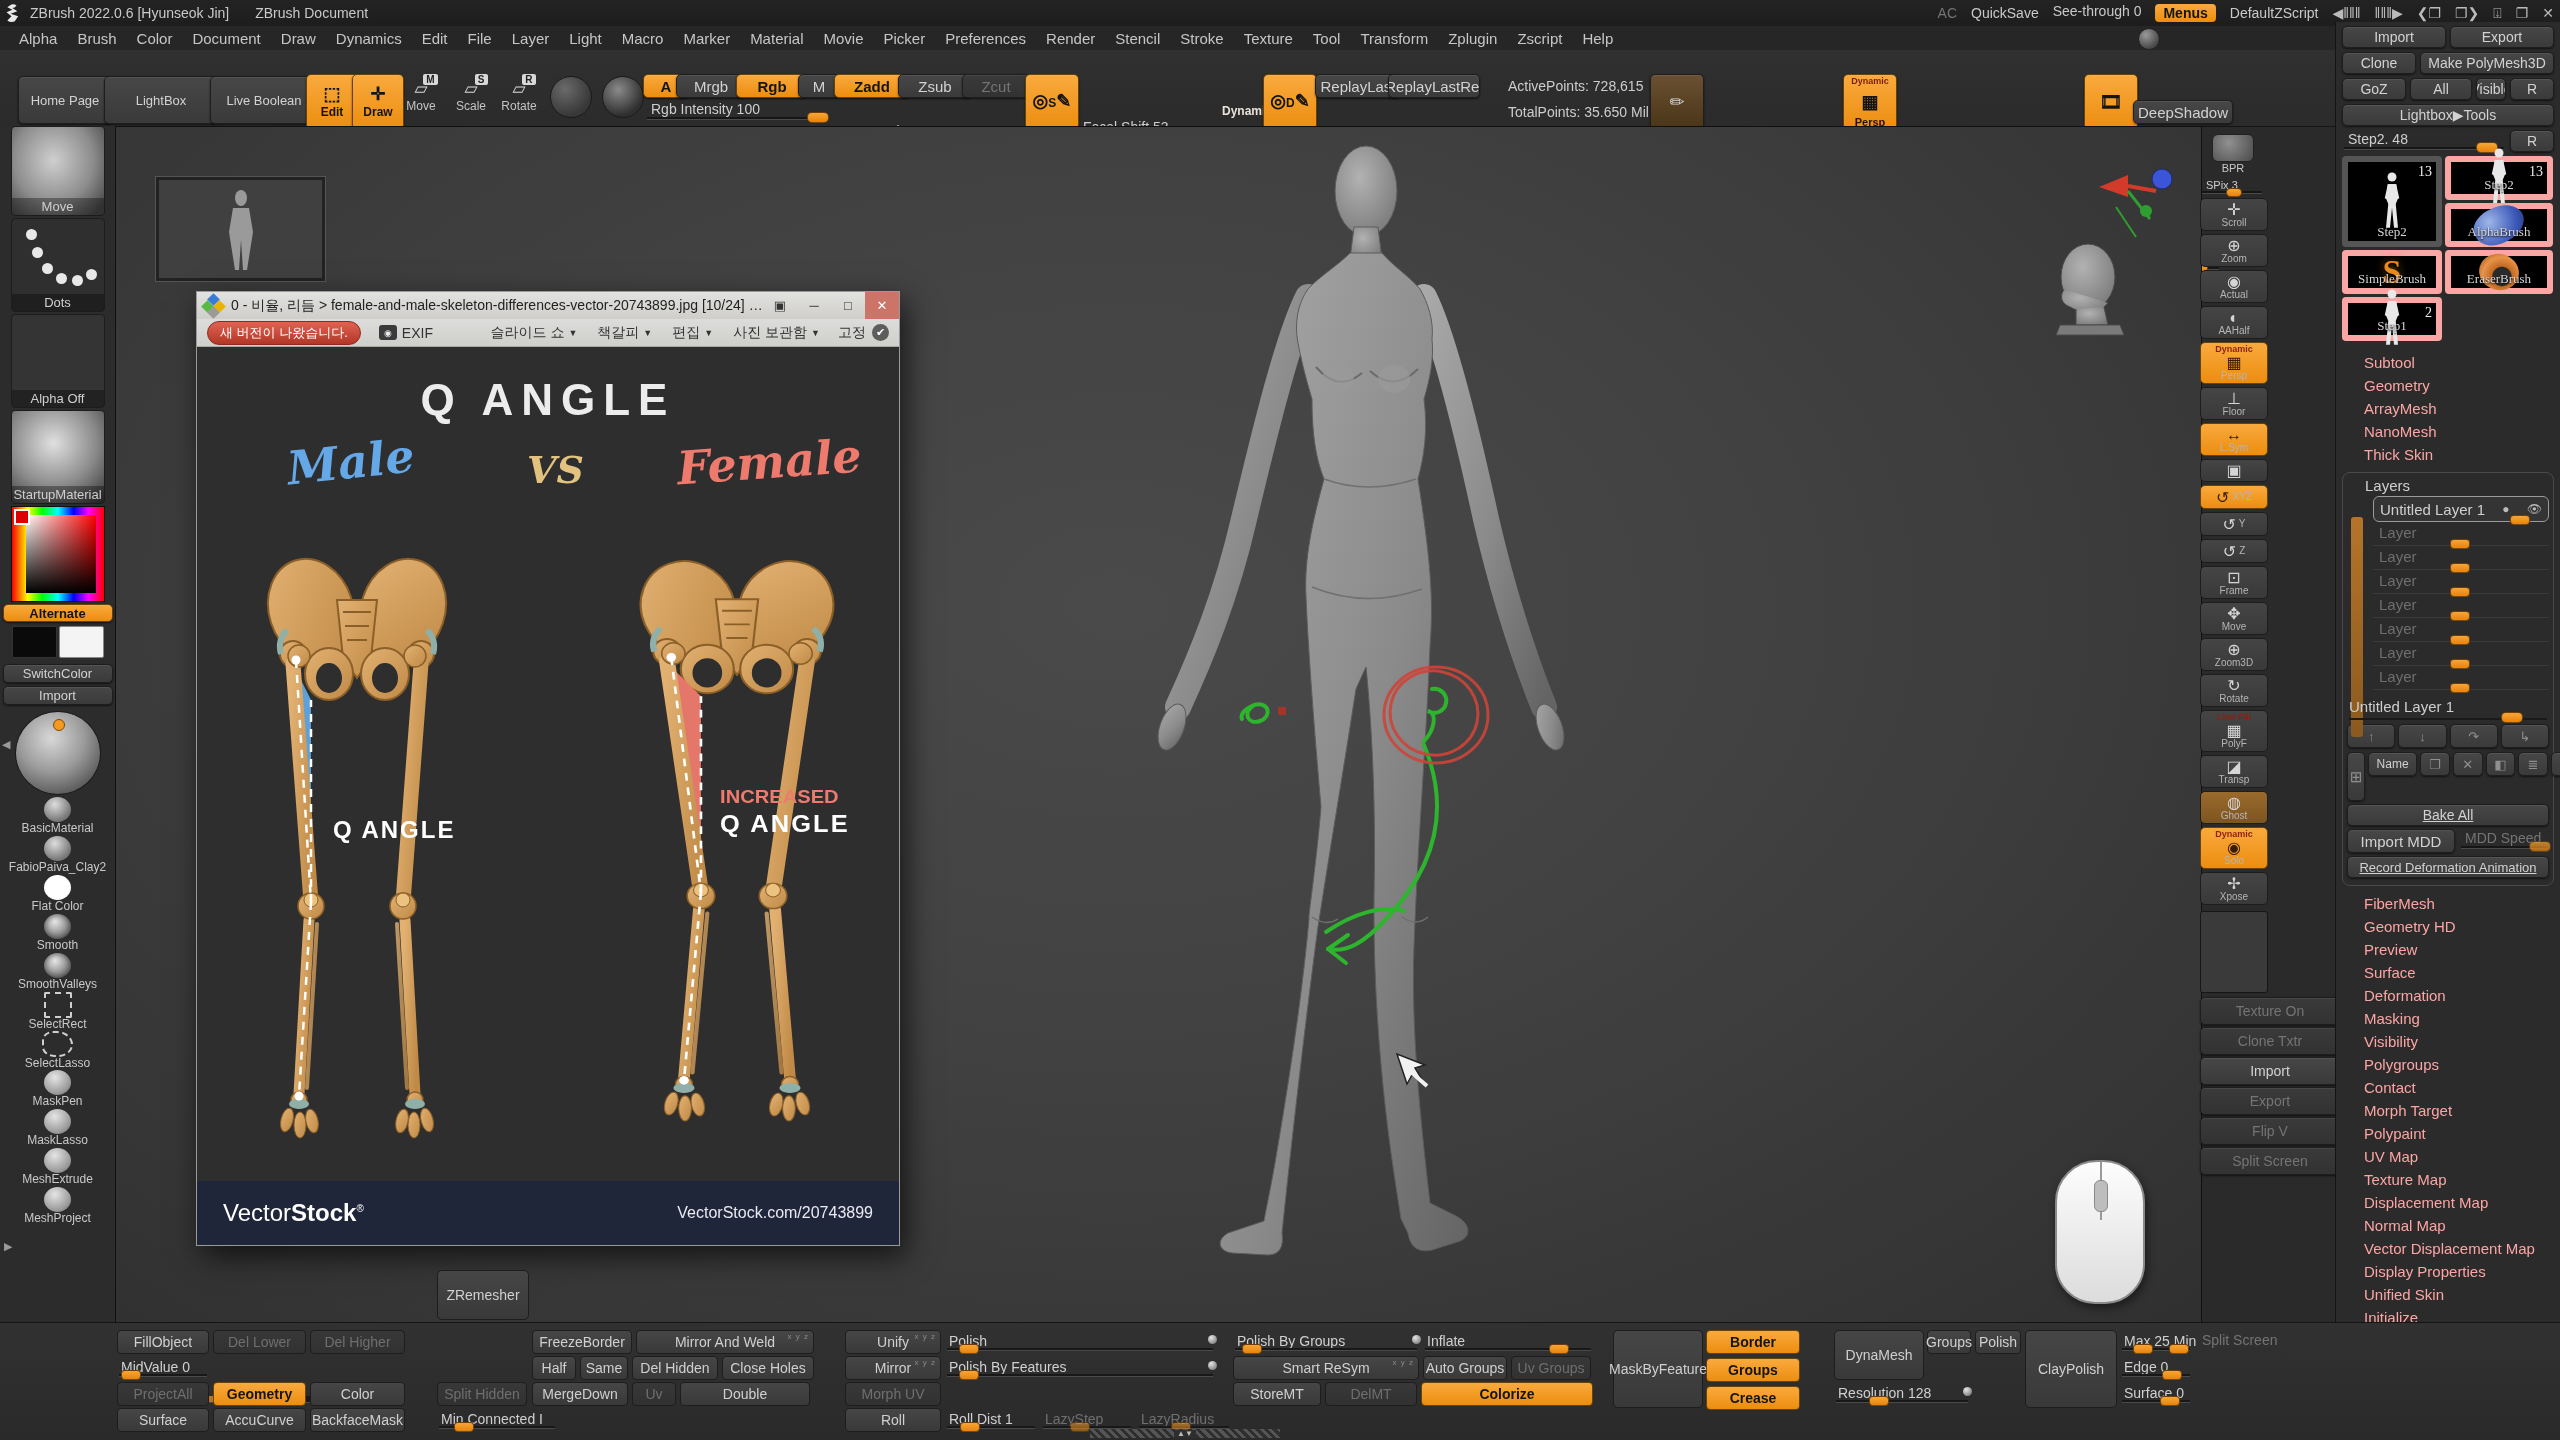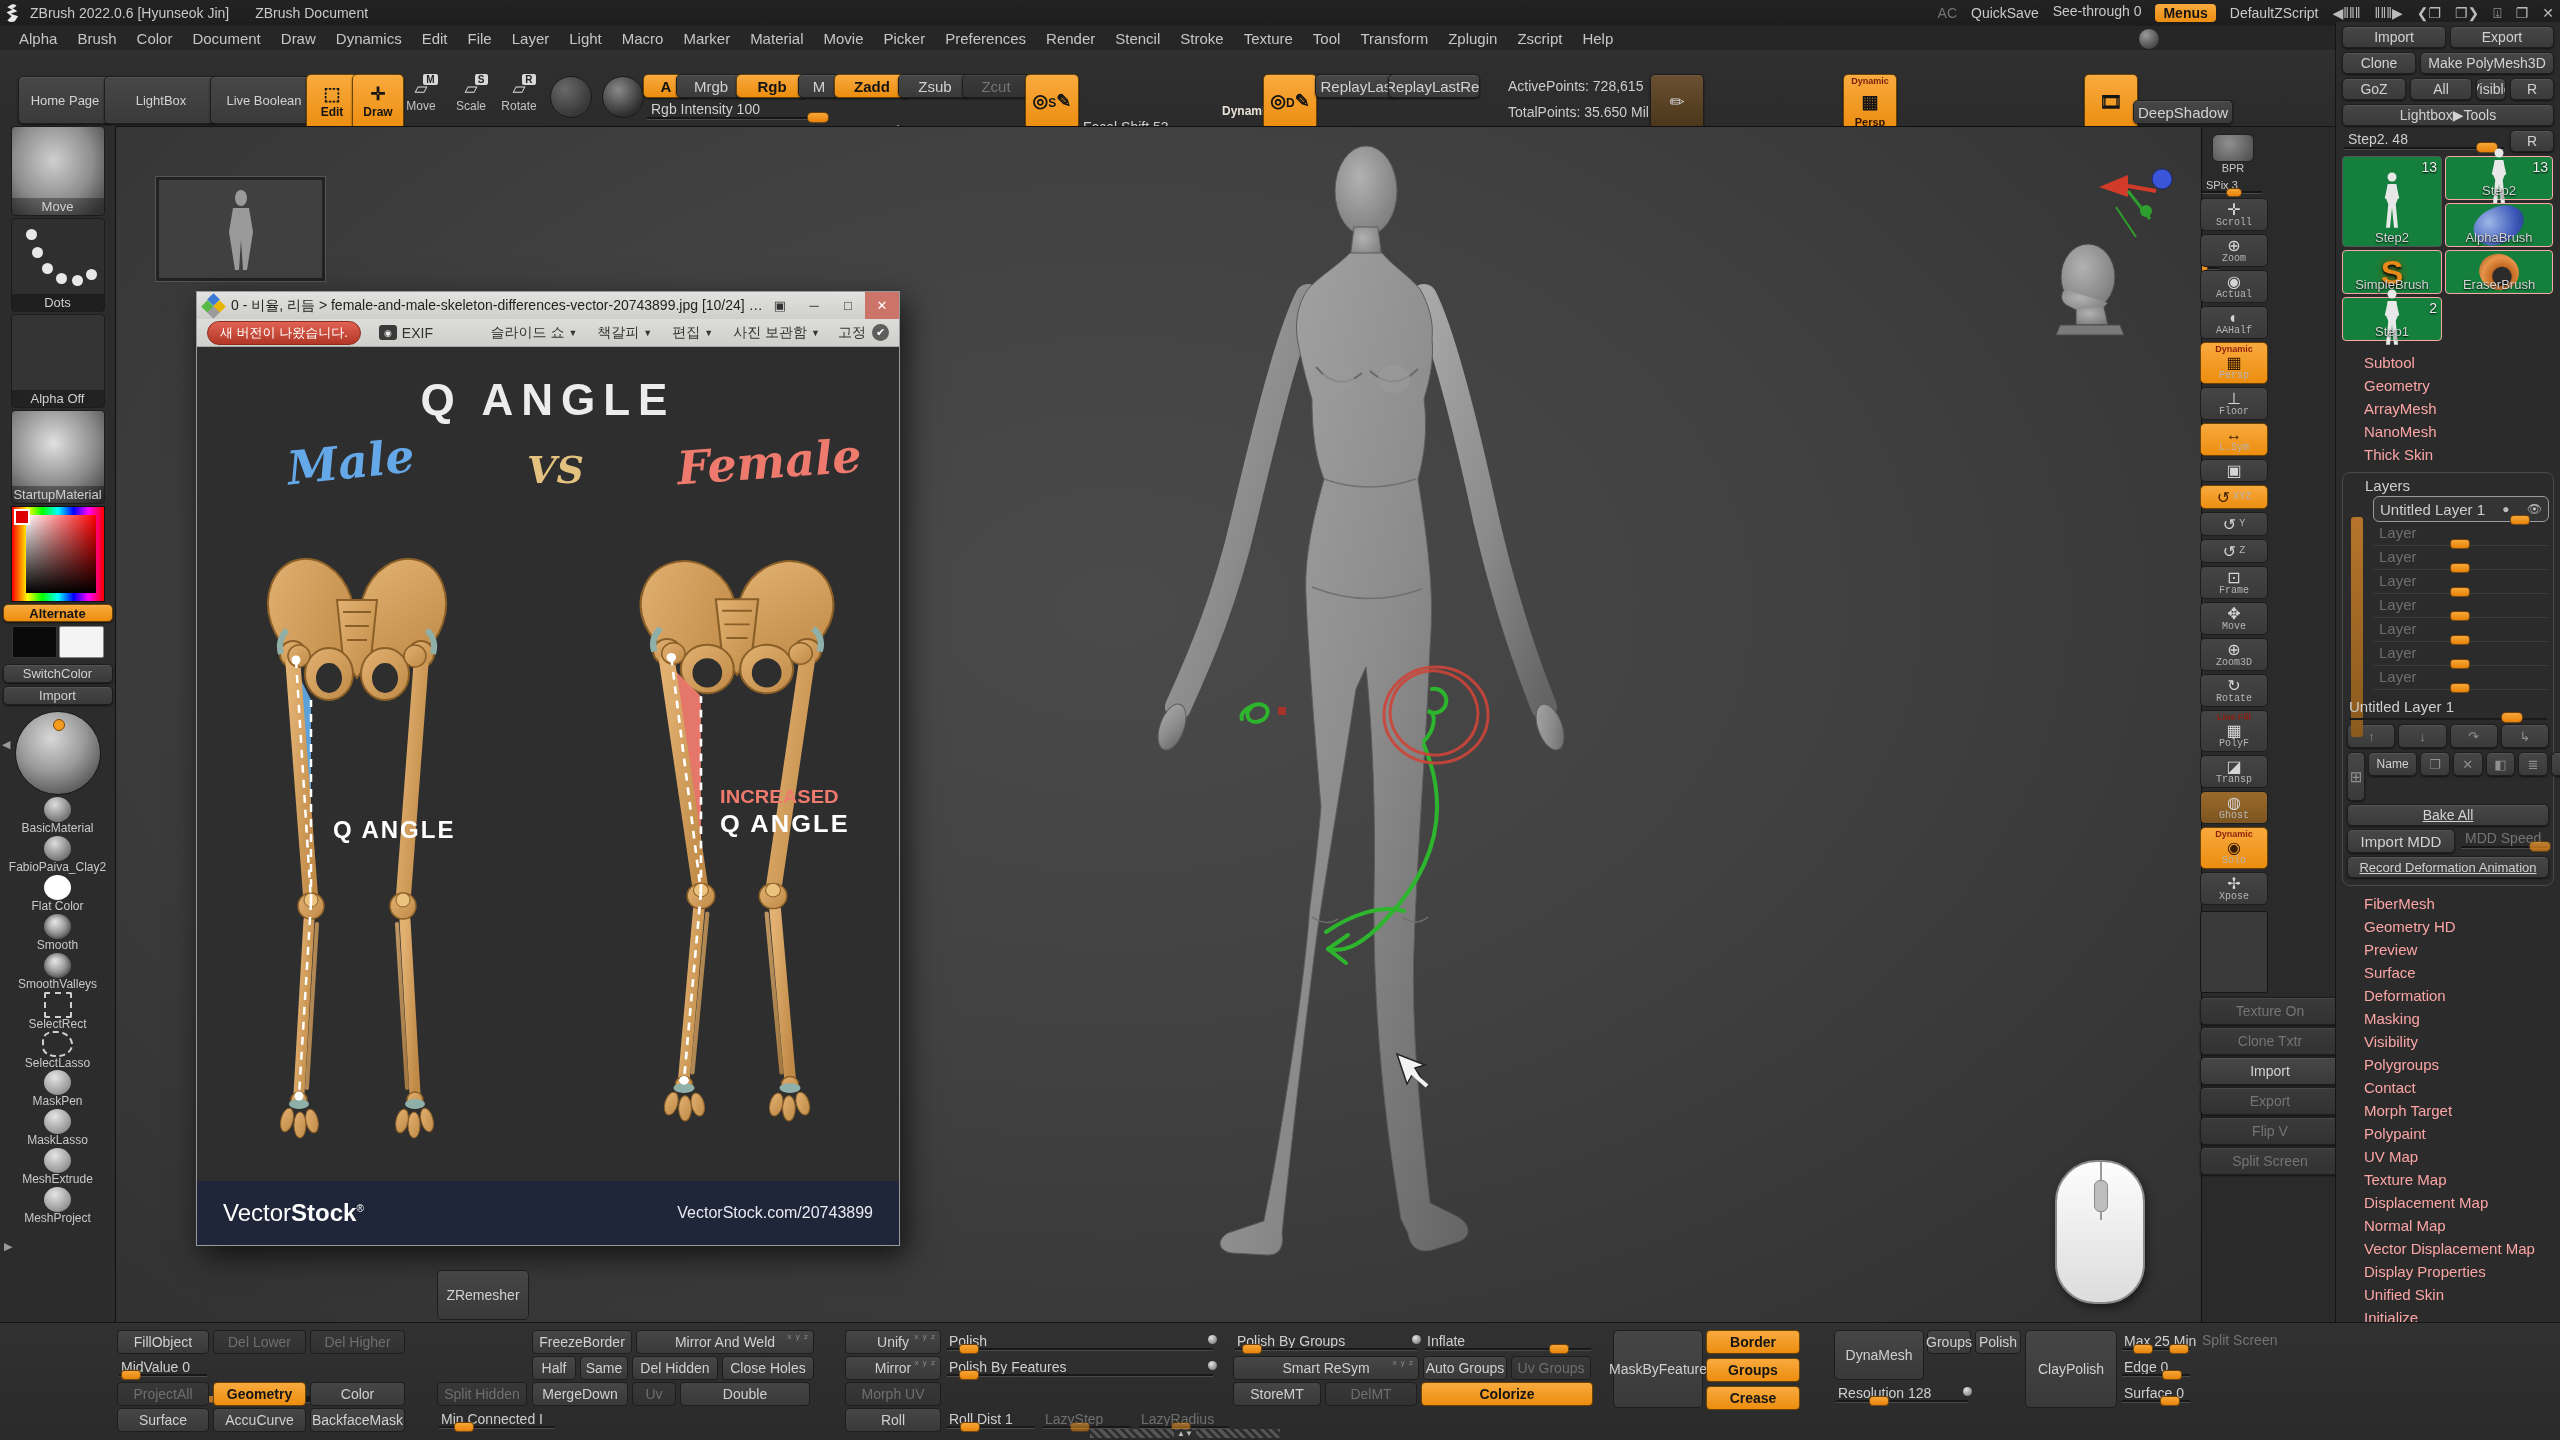--- a/index.html
+++ b/index.html
@@ -129,33 +129,33 @@
   .rightstrip{left:2200px;top:126px;width:135px;height:1196px;display:flex;flex-direction:column;align-items:flex-start;gap:2px;padding-top:6px;}
   .rsitem{width:66px;display:flex;flex-direction:column;align-items:center;justify-content:center;
           background:linear-gradient(180deg,#454545,#393939);border:1px solid #1d1d1d;border-radius:5px;
           color:#c9c9c9;font-size:11px;padding:2px 0;position:relative;}
   .rsitem .g{font-size:16px;line-height:17px;color:#d5d5d5;}
   .rsitem.orange{background:linear-gradient(180deg,#f9aa3e,#ec8d0f);color:#2b1500;border-color:#6b4404;}
   .rsitem.orange .g{color:#3a1d00;}
   .rsitem.ghost{background:linear-gradient(180deg,#9a6a2c,#7d5520);color:#3a2a10;}
   .rsitem .dynlab{font-size:9px;font-weight:bold;color:#8d1f0e;line-height:9px;}
   .rsitem.pill{flex-direction:row;gap:3px;height:18px;width:66px;}
-  .rsitem .llab{font-size:10px;color:#b5b5b5;line-height:10px;font-family:Liberation Mono, monospace;}
+  .rsitem .llab{font-size:10px;color:#b5b5b5;line-height:10px;}
   .texbox{width:66px;height:80px;background:#3a3a3a;border:1px solid #161616;border-radius:3px;margin:4px 0 2px;}
   .rslab{width:130px;font-size:14px;padding:2px 4px;}
   .bprs{width:40px;height:26px;border-radius:6px;background:radial-gradient(circle at 40% 30%,#909090,#4a4a4a);border:1px solid #222;
         display:flex;align-items:flex-end;justify-content:center;font-size:10px;color:#ddd;}
   
   .toolpanel{left:2335px;top:22px;width:225px;height:1418px;background:#2b2b2b;border-left:1px solid #141414;
              padding:4px 6px;box-sizing:border-box;font-size:15px;}
   .tp-row{display:flex;gap:4px;margin-bottom:4px;}
   .tp-row .zb{flex:1;height:20px;font-size:14px;}
   .tp-row .fix{flex:0 0 auto;}
   .thumbgrid{display:grid;grid-template-columns:100px 108px;grid-auto-rows:44px;gap:3px;margin:4px 0 10px;}
-  .thumb{position:relative;background:#15803d;border:1px solid #fca5a5;border-radius:4px;display:flex;align-items:center;justify-content:center;}
+  .thumb{position:relative;background:#000000;border:6px solid #fca5a5;border-radius:4px;display:flex;align-items:center;justify-content:center;font-family:Liberation Serif, serif;}
   .thumb.big{grid-row:span 2;border-color:#555;}
   .thumb .cap{position:absolute;bottom:1px;left:0;right:0;text-align:center;font-size:13px;color:#d5d5d5;text-shadow:0 1px 2px #000;}
   .thumb .badge{position:absolute;top:2px;right:4px;font-size:14px;color:#eee;text-shadow:0 1px 2px #000;}
   .thumb svg{display:none;}
   .thumb.fig svg{display:block;}
   .thumb.alphabrush::before{content:"";width:52px;height:36px;border-radius:45% 55% 50% 50%;transform:rotate(-28deg);
         background:radial-gradient(circle at 35% 30%,#9db7e8,#3c58b8 65%,#22357a);}
   .thumb.simplebrush::before{content:"S";font-size:34px;font-weight:800;color:#e88a1a;text-shadow:0 2px 3px #000,0 0 8px #7a4a05;}
   .thumb.eraserbrush::before{content:"";width:40px;height:36px;border-radius:50%;
         background:radial-gradient(circle at 60% 60%,#2b2b2b 28%,#c46a22 32%,#e8944a 60%,#8a4a14);transform:rotate(15deg);}

